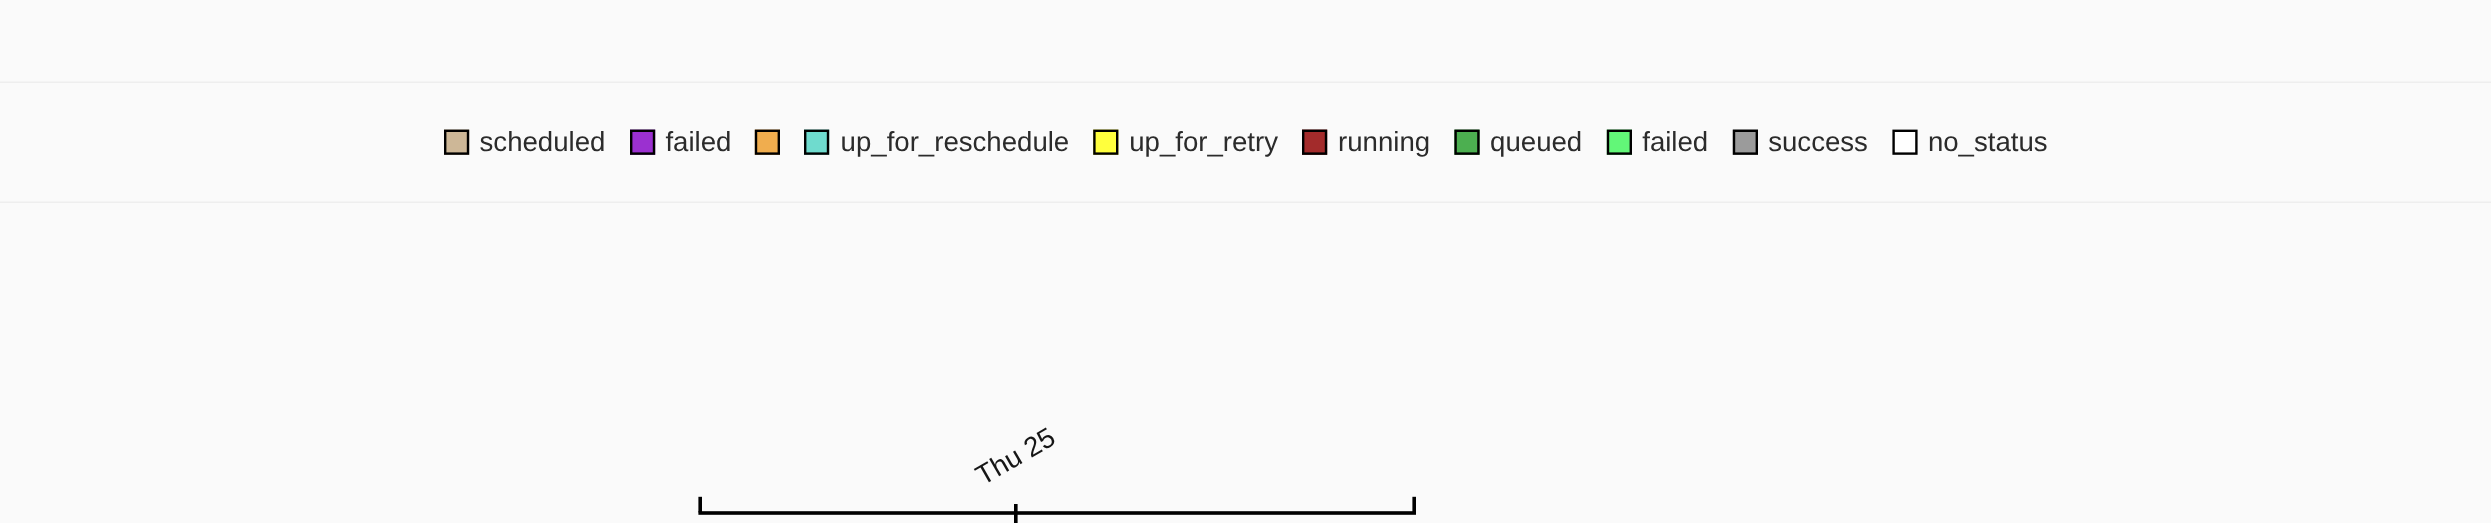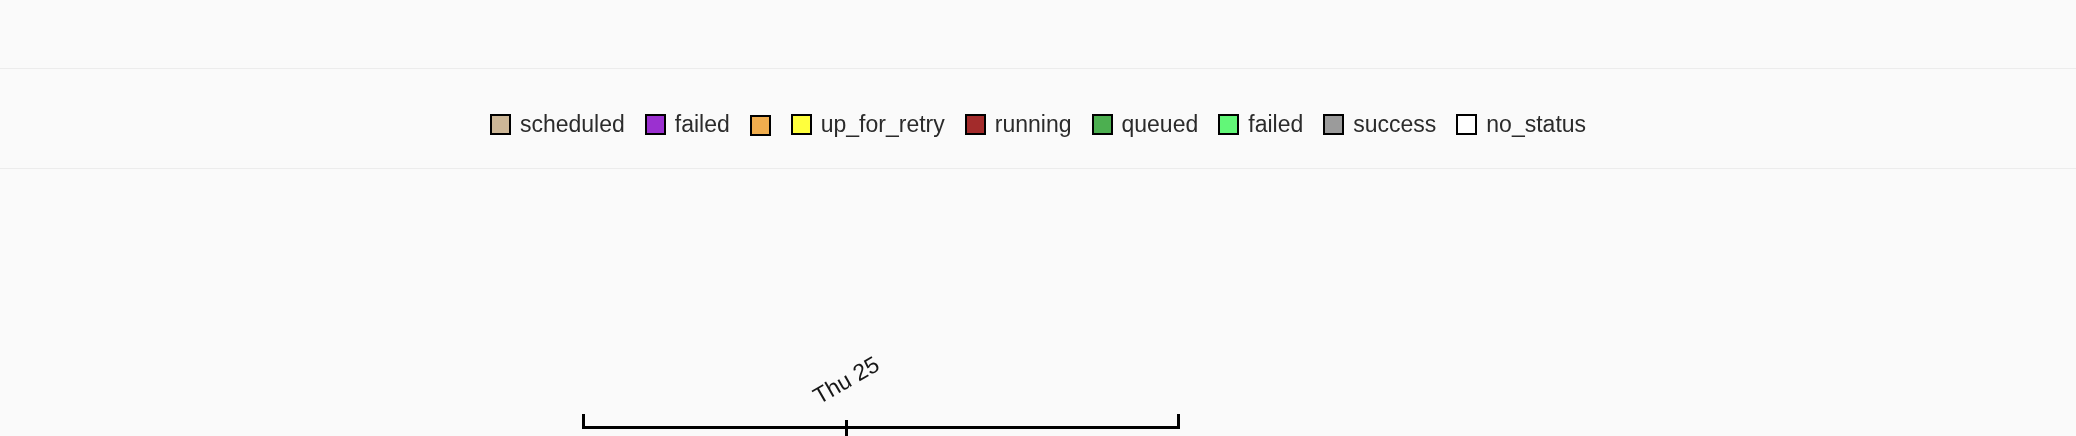--- a/index.html
+++ b/index.html
@@ -27,21 +27,21 @@
 
   
   .legend {
     position: absolute;
     top: 100px;
     left: 0;
     width: 2076px;
     height: 36px;
     display: flex;
     justify-content: center;
-    align-items: flex-end;
+    align-items: center;
   }
   .legend-item {
     display: flex;
     align-items: center;
     margin: 0 10px;
   }
   .legend-swatch {
     width: 21px;
     height: 21px;
     border: 2px solid #000000;
@@ -112,20 +112,24 @@
       <span class="legend-label">scheduled</span>
     </div>
     <div class="legend-item">
       <span class="legend-swatch" style="background: rgb(155, 48, 208);"></span>
       <span class="legend-label">failed</span>
     </div>
     <div class="legend-item">
       <span class="legend-swatch" style="background: rgb(240, 173, 78);"></span>
     </div>
     <div class="legend-item">
+      <span class="legend-swatch" style="background: rgb(111, 219, 206);"></span>
+      <span class="legend-label">up_for_reschedule</span>
+    </div>
+    <div class="legend-item">
       <span class="legend-swatch" style="background: rgb(255, 255, 61);"></span>
       <span class="legend-label">up_for_retry</span>
     </div>
     <div class="legend-item">
       <span class="legend-swatch" style="background: rgb(163, 43, 43);"></span>
       <span class="legend-label">running</span>
     </div>
     <div class="legend-item">
       <span class="legend-swatch" style="background: rgb(76, 175, 80);"></span>
       <span class="legend-label">queued</span>

